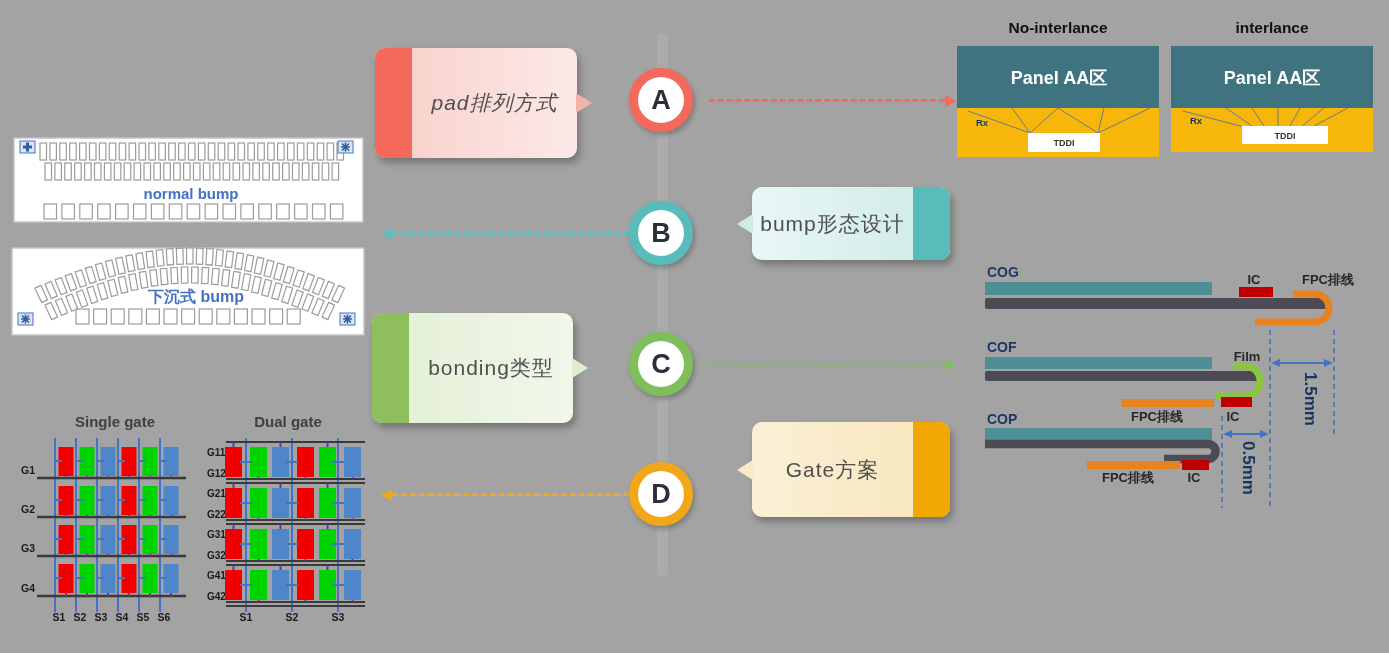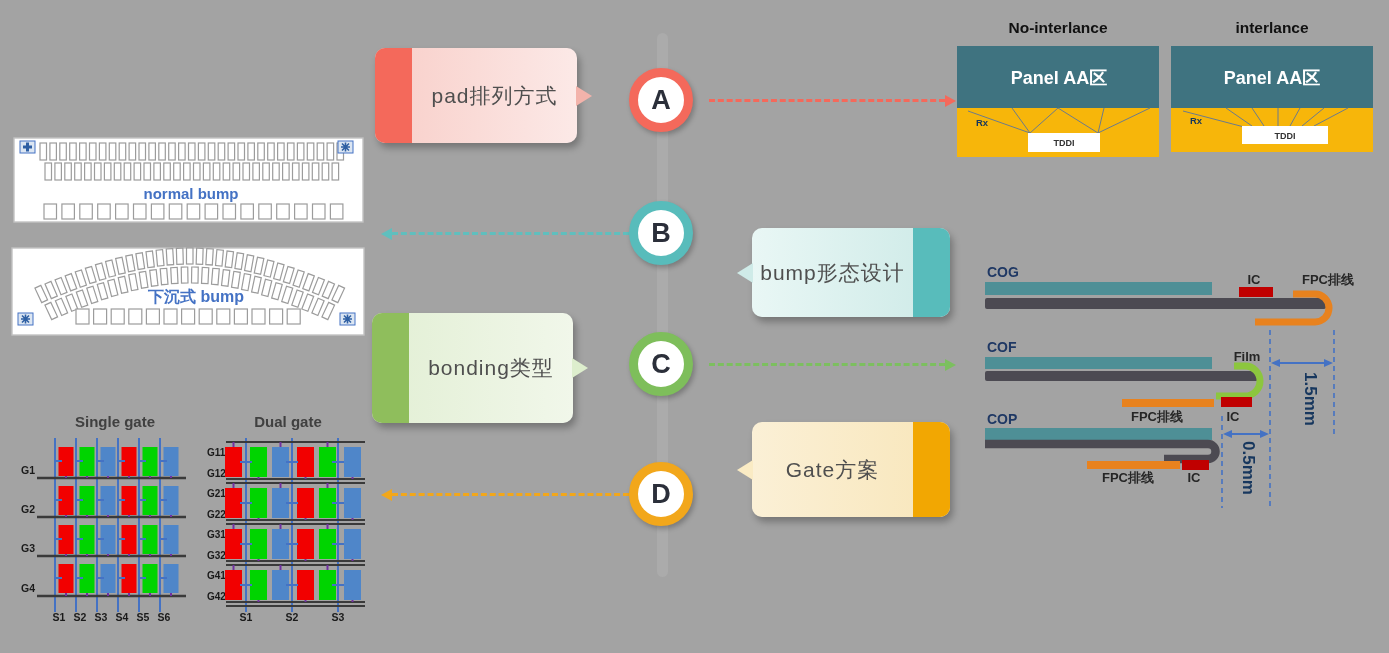--- a/index.html
+++ b/index.html
@@ -493,25 +493,25 @@
   <div class="tl-node" style="left:629px;top:201px;border:9px solid #58BCBB;">
     <span>B</span>
   </div>
   <div class="tl-node" style="left:629px;top:332px;border:9px solid #7EBE5B;">
     <span>C</span>
   </div>
   <div class="tl-node" style="left:629px;top:462px;border:9px solid #F2A71B;">
     <span>D</span>
   </div>
 
-  <div class="callout point-right pad-left" style="left:375px;top:48px;width:202px;height:95px;--tip:#F3B3AB;background:linear-gradient(90deg,#F8CEC8,#FCE9E7);">
+  <div class="callout point-right pad-left" style="left:375px;top:48px;width:202px;height:110px;--tip:#F3B3AB;background:linear-gradient(90deg,#F8CEC8,#FCE9E7);font-style:italic;">
     <div class="strip s-left" style="background:#F4695B;"></div>
     <div class="cap">pad排列方式</div>
   </div>
-  <div class="callout point-left pad-right" style="left:752px;top:187px;width:198px;height:89px;--tip:#CFEBE8;background:linear-gradient(90deg,#E9F7F5,#CDEAE7);margin-top:41px;">
+  <div class="callout point-left pad-right" style="left:752px;top:187px;width:198px;height:73px;--tip:#CFEBE8;background:linear-gradient(90deg,#E9F7F5,#CDEAE7);">
     <div class="strip s-right" style="background:#58BCBB;"></div>
     <div class="cap">bump形态设计</div>
   </div>
   <div class="callout point-right pad-left" style="left:372px;top:313px;width:201px;height:110px;--tip:#DDEECD;background:linear-gradient(90deg,#E2EFD4,#F1F7EA);">
     <div class="strip s-left" style="background:#8FBE5C;"></div>
     <div class="cap">bonding类型</div>
   </div>
   <div class="callout point-left pad-right" style="left:752px;top:422px;width:198px;height:95px;--tip:#FAEBC4;background:linear-gradient(90deg,#FBF0D6,#F8E6BA);">
     <div class="strip s-right" style="background:#F2A702;"></div>
     <div class="cap">Gate方案</div>

